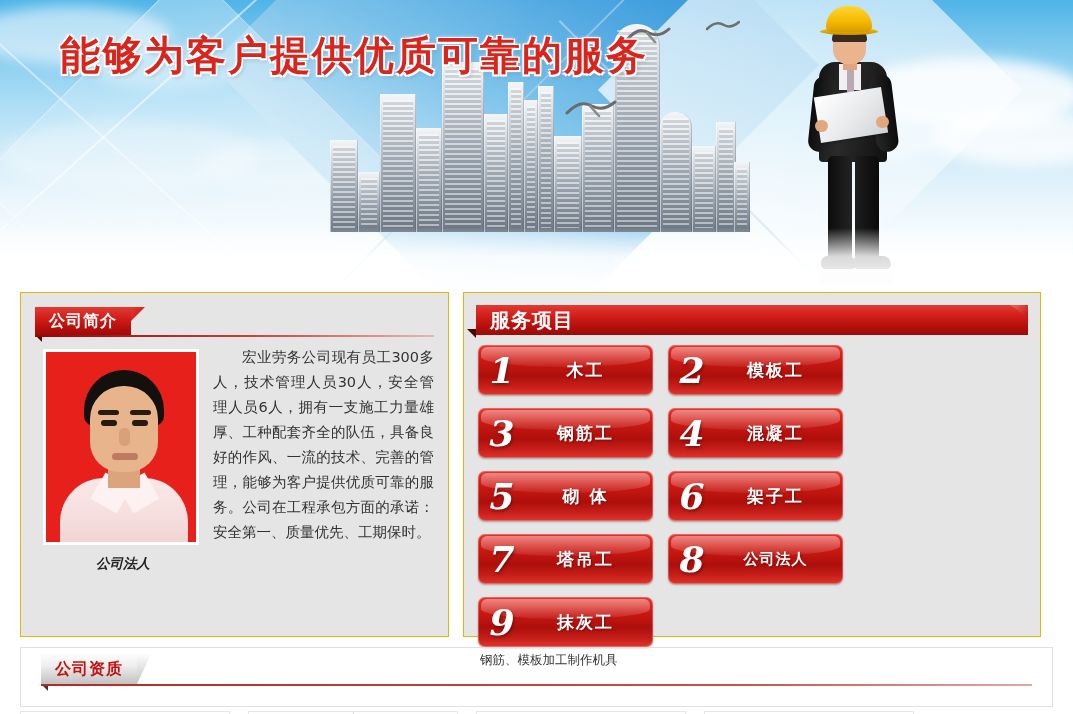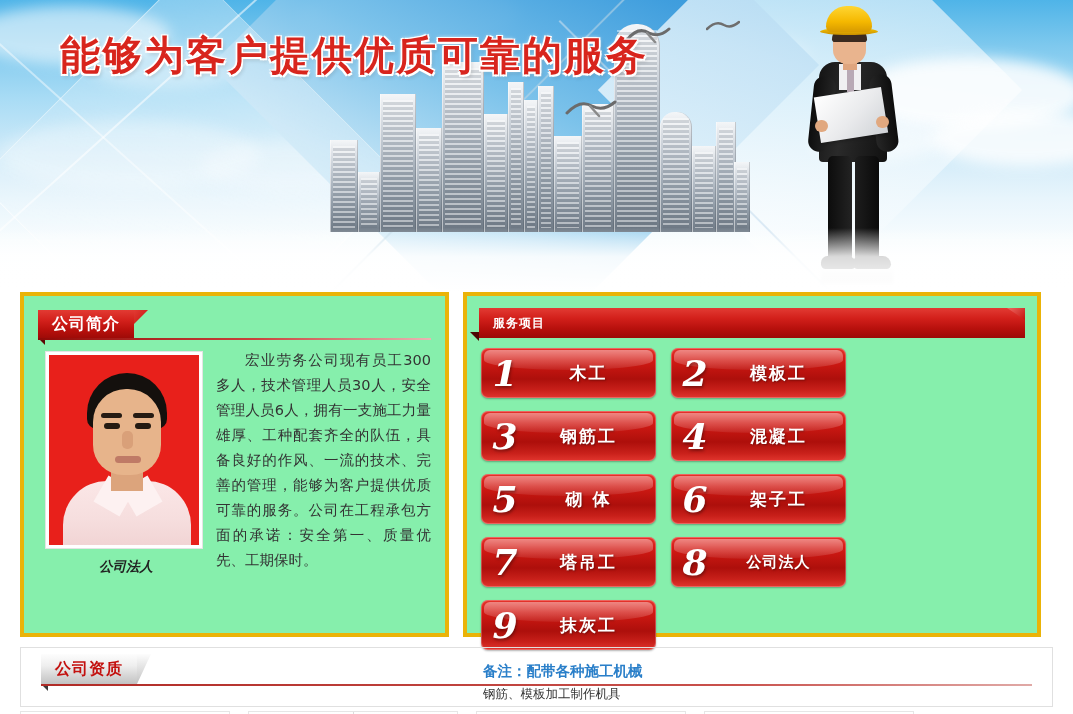--- a/index.html
+++ b/index.html
@@ -84,42 +84,42 @@
     background:linear-gradient(90deg,#1d1d1d,#0a0a0a);}
   .w-shoeL{position:absolute;left:26px;top:252px;width:35px;height:13px;border-radius:7px 9px 5px 5px;background:#080808;}
   .w-shoeR{position:absolute;left:58px;top:252px;width:38px;height:13px;border-radius:7px 9px 5px 5px;background:#0a0a0a;}
   .w-refl{position:absolute;left:26px;top:264px;width:72px;height:16px;
     background:linear-gradient(180deg,rgba(40,40,40,.28),rgba(255,255,255,0));
     transform:scaleY(-1);filter:blur(1.5px);}
 
   
   .content{position:relative;width:1073px;}
   .row{display:flex;gap:14px;padding:0 20px;box-sizing:border-box;}
-  .panel{background:#86efac;border:4px solid #eab308;box-sizing:border-box;position:relative;}
+  .panel{background:#e5e5e5;border:1px solid #eab308;box-sizing:border-box;position:relative;}
   .panel-intro{width:429px;height:345px;}
   .panel-service{width:578px;height:345px;}
   .panel-qual{width:1033px;height:60px;margin:10px 20px 0 20px;border:1px solid #e0e0e0;position:relative;box-sizing:border-box;}
 
   
   .tab-red{position:relative;margin:14px 0 0 14px;height:28px;width:96px;
     background:linear-gradient(180deg,#e23b33 0%,#d3201b 38%,#b8100c 72%,#9e0b08 100%);
     color:#fff;font-size:16px;font-weight:bold;line-height:28px;padding-left:14px;
     box-sizing:border-box;letter-spacing:1px;
     font-family:"DejaVu Sans","Liberation Sans",sans-serif;}
   .tab-red .notch2{position:absolute;right:-14px;top:0;width:14px;height:14px;
     background:linear-gradient(135deg,#e23b33,#c4110d);clip-path:polygon(0 0,100% 0,0 100%);}
   .tab-red .fold{position:absolute;left:0;bottom:-7px;width:0;height:0;
     border-top:7px solid #5c0604;border-left:7px solid transparent;}
   .tab-underline{position:absolute;left:14px;right:14px;top:42px;height:2px;
     background:linear-gradient(90deg,#8f0a07 0%,#c9423c 55%,#e8b6b4 100%);}
 
   
   .bar-red{position:relative;margin:12px 12px 0 12px;height:30px;
     background:linear-gradient(180deg,#e23b33 0%,#d3201b 34%,#b6100c 70%,#9b0b08 100%);
-    color:#fff;font-size:12px;font-weight:bold;line-height:30px;padding-left:14px;
+    color:#fff;font-size:20px;font-weight:bold;line-height:30px;padding-left:14px;
     box-sizing:border-box;letter-spacing:1px;
     font-family:"DejaVu Sans","Liberation Sans",sans-serif;}
   .bar-red .corner{position:absolute;right:0;top:0;width:18px;height:12px;
     background:linear-gradient(135deg,#f06a63,#c4130f);clip-path:polygon(0 0,100% 0,100% 100%);}
   .bar-red .fold{position:absolute;left:-9px;bottom:-3px;width:0;height:0;
     border-top:9px solid #4d0503;border-left:9px solid transparent;}
 
   
   .tab-silver{position:relative;margin:6px 0 0 20px;height:30px;width:96px;
     background:linear-gradient(180deg,#fdfdfd 0%,#eeeeee 40%,#d6d6d6 72%,#c2c2c2 100%);
@@ -348,21 +348,20 @@
             <div class="sbtn">
               <span class="num">8</span>
               <span class="lbl" style="font-size:15px;letter-spacing:1px;">公司法人</span>
             </div>
             <div class="sbtn">
               <span class="num">9</span>
               <span class="lbl">抹灰工</span>
             </div>
           </div>
 
-          <div class="note-blue">备注：配带各种施工机械</div>
           <div class="note-black">钢筋、模板加工制作机具</div>
         </div>
       </div>
     </div>
 
     <div class="panel-qual">
       <div class="tab-silver">
         <span>公司资质</span>
         <span class="notch"></span>
         <span class="fold"></span>

